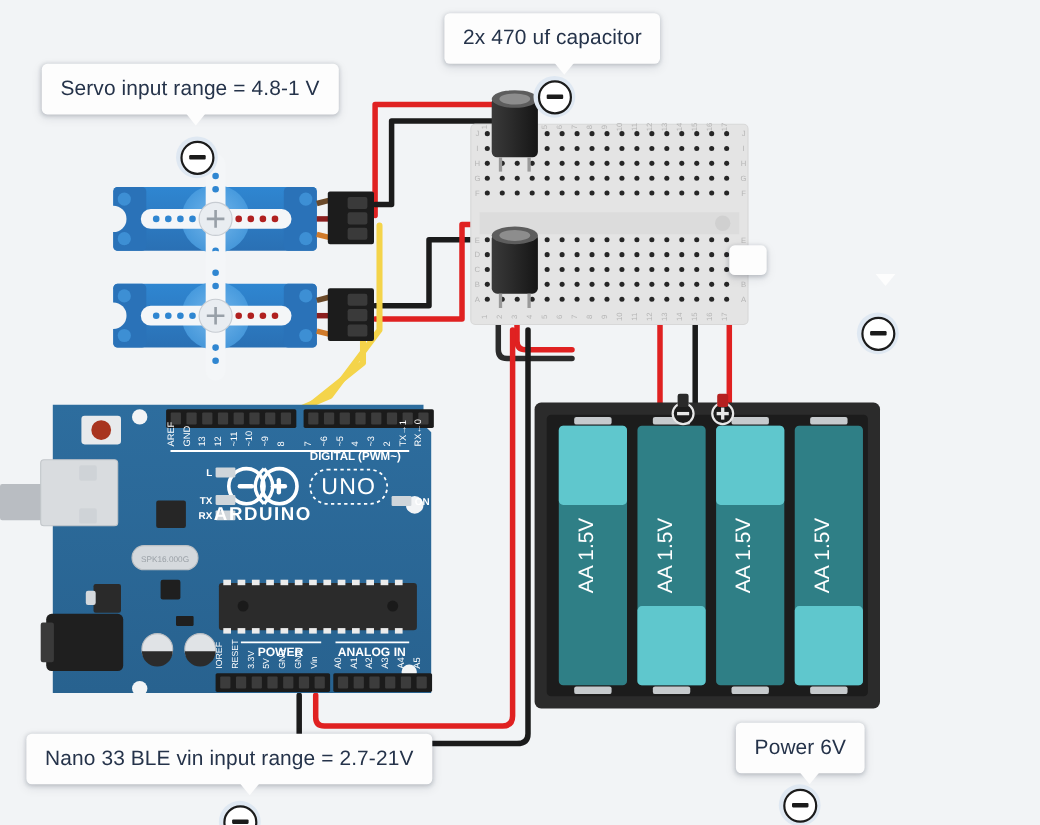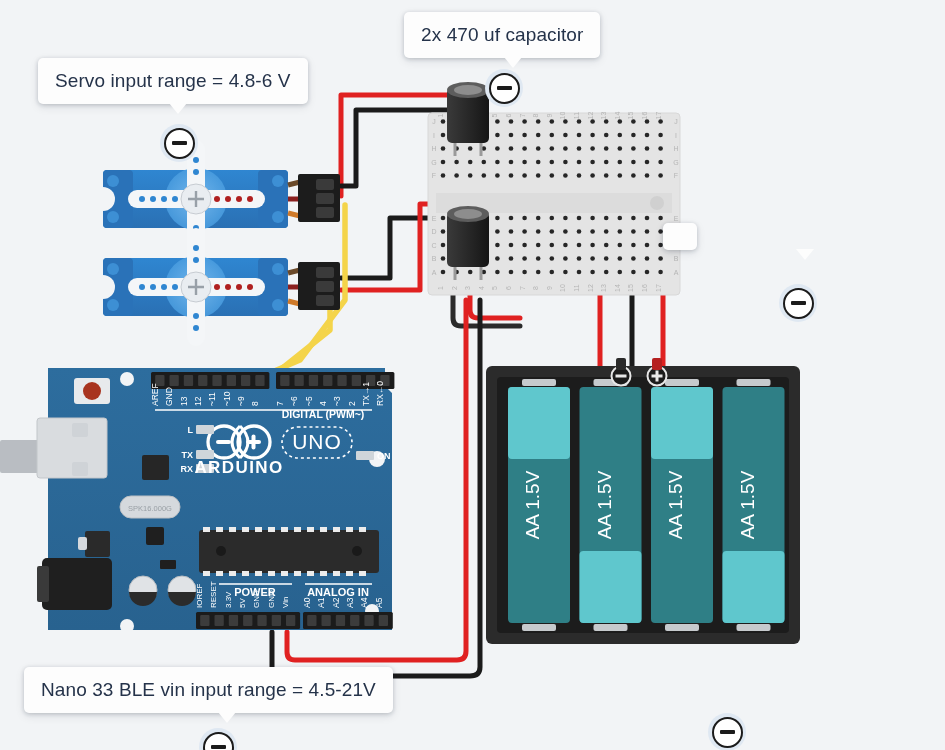--- a/index.html
+++ b/index.html
@@ -634,21 +634,21 @@
         <rect x="655.5" y="370.5" width="3" height="11" fill="#e8e8e8"></rect>
         <rect x="616" y="358" width="10" height="12" rx="2" fill="#2a2a2a"></rect>
         <rect x="652" y="358" width="10" height="12" rx="2" fill="#b52020"></rect>
       </g>
     </g>
   </svg>
 
   <div class="layer" style="pointer-events:none">
 
     <div class="callout" style="left:38px;top:58px;pointer-events:auto">
-      <span>Servo input range = 4.8-6 V</span>
+      <span>Servo input range = 4.8-1 V</span>
       <span class="tail" style="left:131px"></span>
     </div>
     <div class="pin" style="left:160px;top:124px;pointer-events:auto">
       <span class="ring">
           <span class="bar"></span>
         </span>
     </div>
 
     <div class="callout" style="left:404px;top:12px;pointer-events:auto">
       <span>2x 470 uf capacitor</span>
@@ -662,28 +662,32 @@
 
     <div class="callout" style="left:663px;top:223px;pointer-events:auto">
       <span class="tail" style="left:133px"></span>
     </div>
     <div class="pin" style="left:779px;top:284px;pointer-events:auto">
       <span class="ring">
           <span class="bar"></span>
         </span>
     </div>
 
+    <div class="callout" style="left:669px;top:657px;pointer-events:auto">
+      <span>Power 6V</span>
+      <span class="tail" style="left:58px"></span>
+    </div>
     <div class="pin" style="left:708px;top:713px;pointer-events:auto">
       <span class="ring">
           <span class="bar"></span>
         </span>
     </div>
 
     <div class="callout" style="left:24px;top:667px;pointer-events:auto">
-      <span>Nano 33 BLE vin input range = 4.5-21V</span>
+      <span>Nano 33 BLE vin input range = 2.7-21V</span>
       <span class="tail" style="left:194px"></span>
     </div>
     <div class="pin" style="left:199px;top:728px;pointer-events:auto">
       <span class="ring">
           <span class="bar"></span>
         </span>
     </div>
   </div>
 </div>
 

